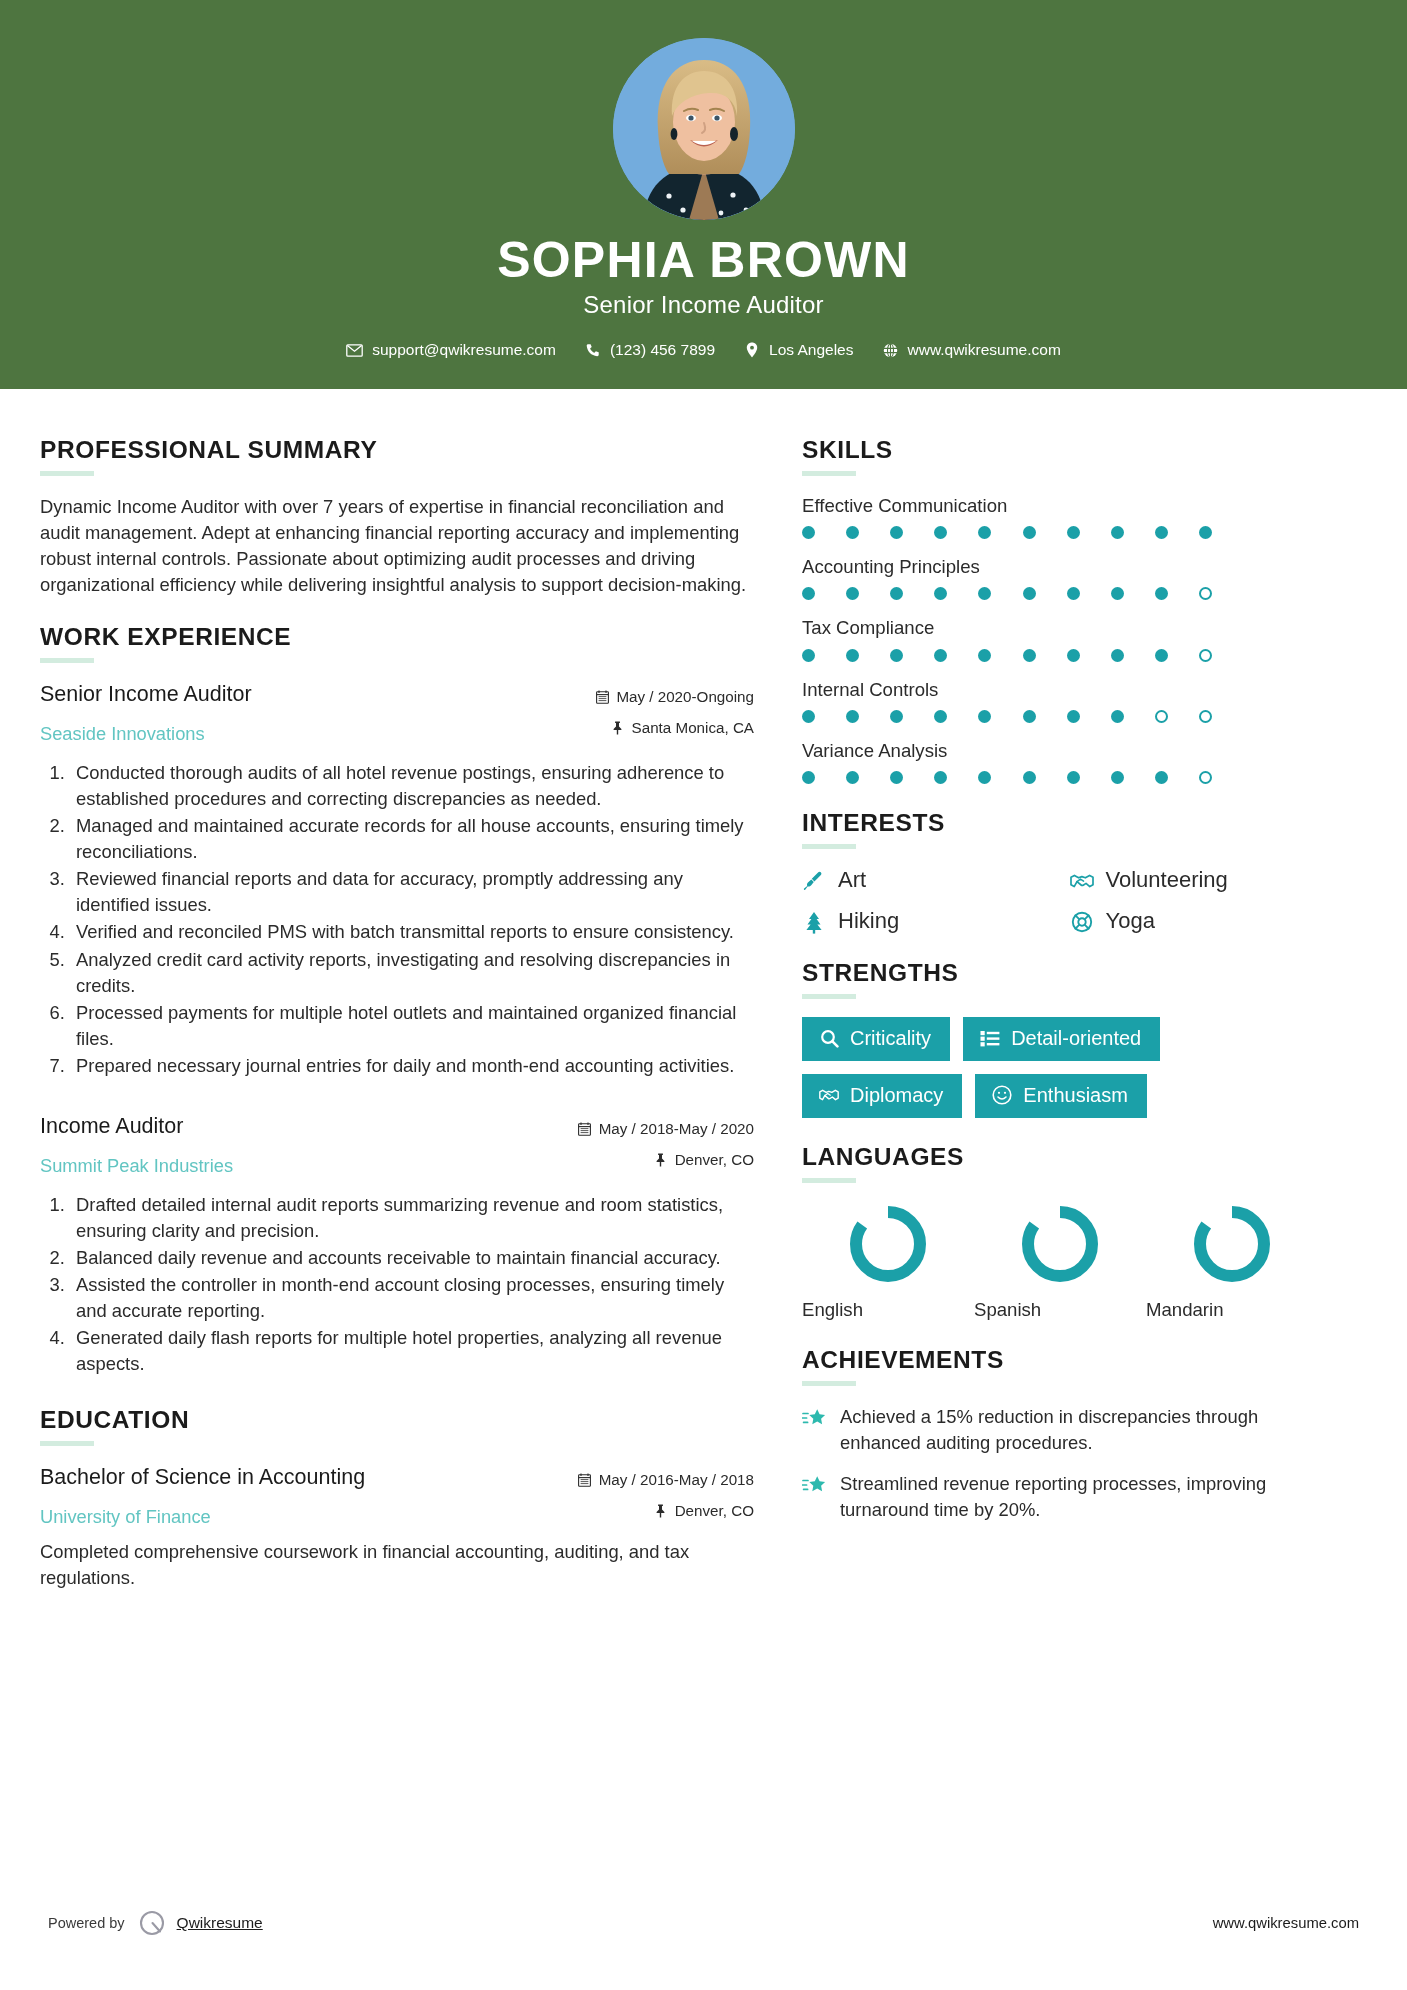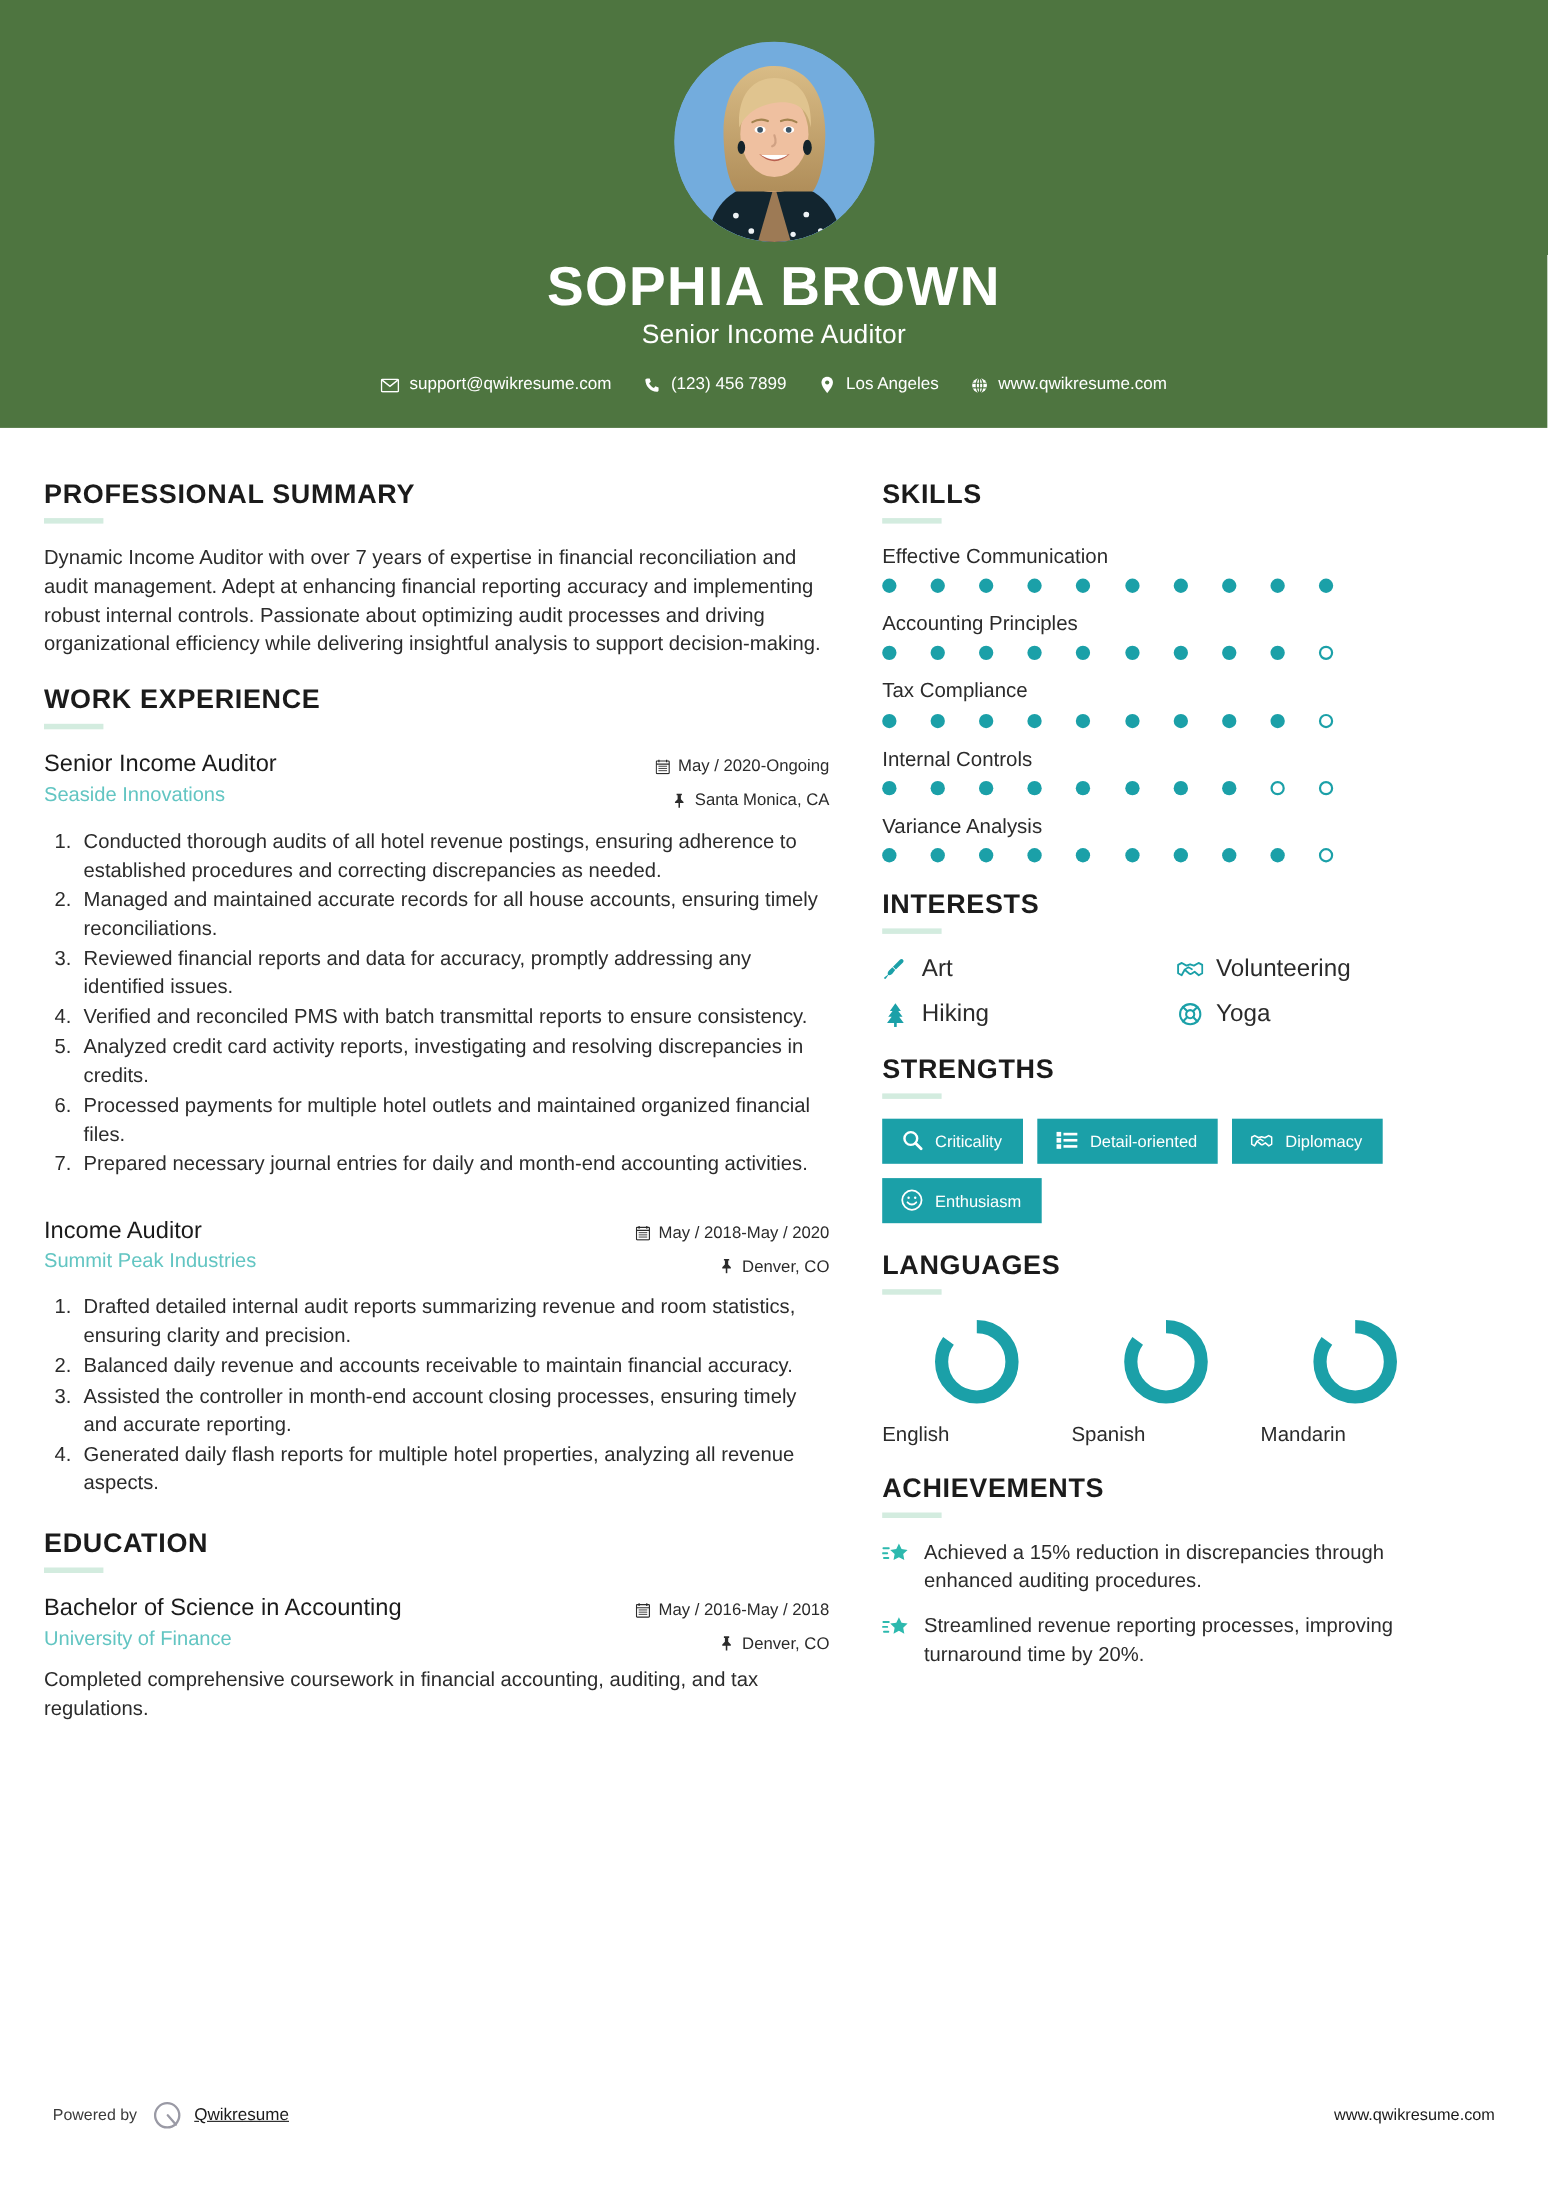--- a/index.html
+++ b/index.html
@@ -129,21 +129,21 @@
   .job-role {
     font-size: 21.5px;
     color: #1b1b1b;
     font-weight: 400;
     line-height: 1.25;
   }
   .job-org {
     font-size: 18.3px;
     color: #62C5C2;
     line-height: 1.5;
-    margin-top: 0;
+    margin-top: 12px;
   }
   .meta-line {
     display: flex;
     align-items: center;
     justify-content: flex-end;
     font-size: 15.2px;
     color: #2b2b2b;
     white-space: nowrap;
     line-height: 1.55;
   }
@@ -229,24 +229,24 @@
 
   
   .strengths-grid {
     display: flex;
     flex-wrap: wrap;
     gap: 13px;
   }
   .strength-chip {
     background: #1BA0A8;
     color: #ffffff;
-    font-size: 15px;
+    font-size: 20px;
     padding: 10px 19px 11px 17px;
     display: inline-flex;
-    align-items: flex-end;
+    align-items: center;
     line-height: 1.15;
   }
   .strength-chip .sicon {
     width: 20px;
     height: 20px;
     margin-right: 11px;
     display: inline-flex;
     align-items: center;
     justify-content: center;
     flex: none;

